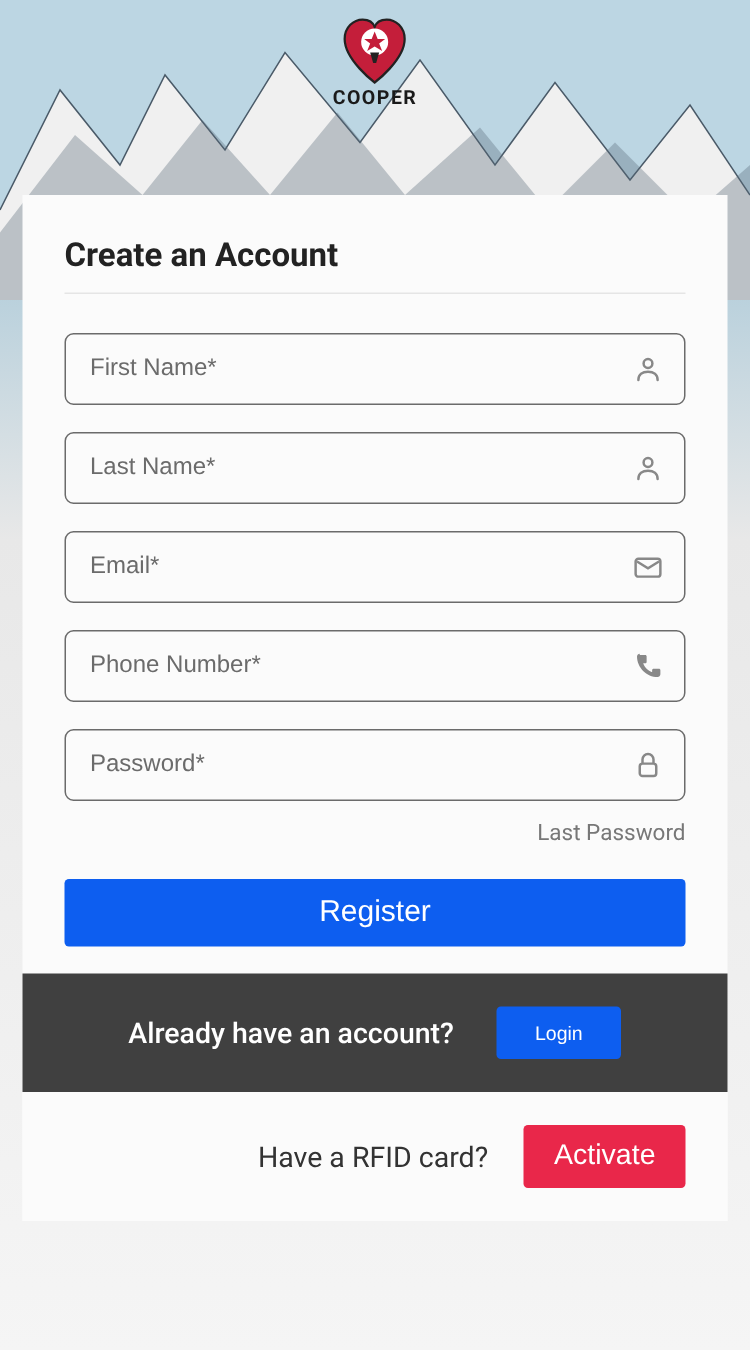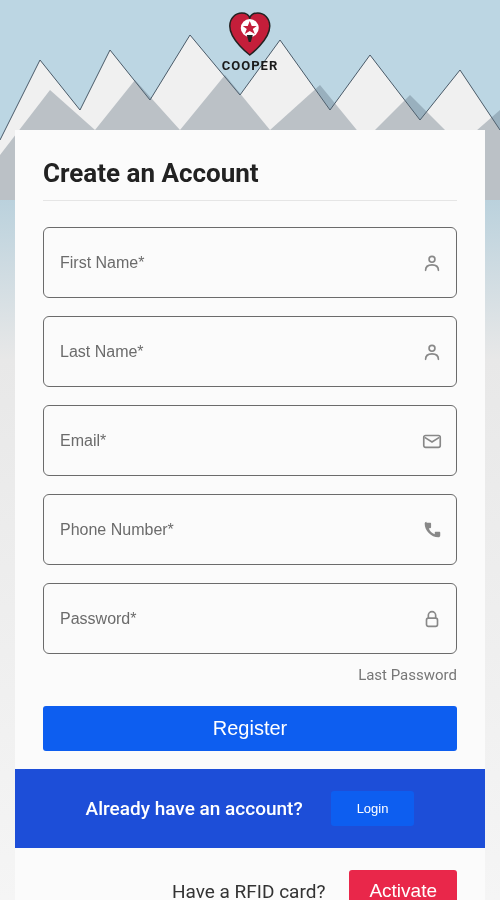--- a/index.html
+++ b/index.html
@@ -49,34 +49,34 @@
       top: 130px;
       left: 15px;
       right: 15px;
       background: #fbfbfb;
       z-index: 10;
     }
     .card-inner {
       padding: 28px 28px 18px 28px;
     }
     .title {
-      font-size: 26px;
+      font-size: 22px;
       font-weight: 700;
       color: #222;
       padding-bottom: 12px;
       border-bottom: 1px solid #e5e5e5;
       margin-bottom: 26px;
     }
     .field {
       position: relative;
       margin-bottom: 18px;
     }
     .field input {
       width: 100%;
-      height: 71px;
+      height: 48px;
       border: 1px solid #6b6b6b;
       border-radius: 6px;
       padding: 0 50px 0 16px;
       font-size: 16px;
       color: #333;
       background: #fbfbfb;
       outline: none;
     }
     .field input::placeholder {
       color: #6b6b6b;
@@ -103,21 +103,21 @@
       height: 45px;
       background: #0d5ef0;
       color: #fff;
       border: none;
       border-radius: 3px;
       font-size: 20px;
       font-weight: 500;
       cursor: pointer;
     }
     .login-bar {
-      background: #1d4ed8;
+      background: #404040;
       padding: 22px 28px;
       display: flex;
       align-items: center;
       justify-content: center;
       gap: 28px;
     }
     .login-bar-text {
       color: #fff;
       font-size: 19px;
       font-weight: 500;

